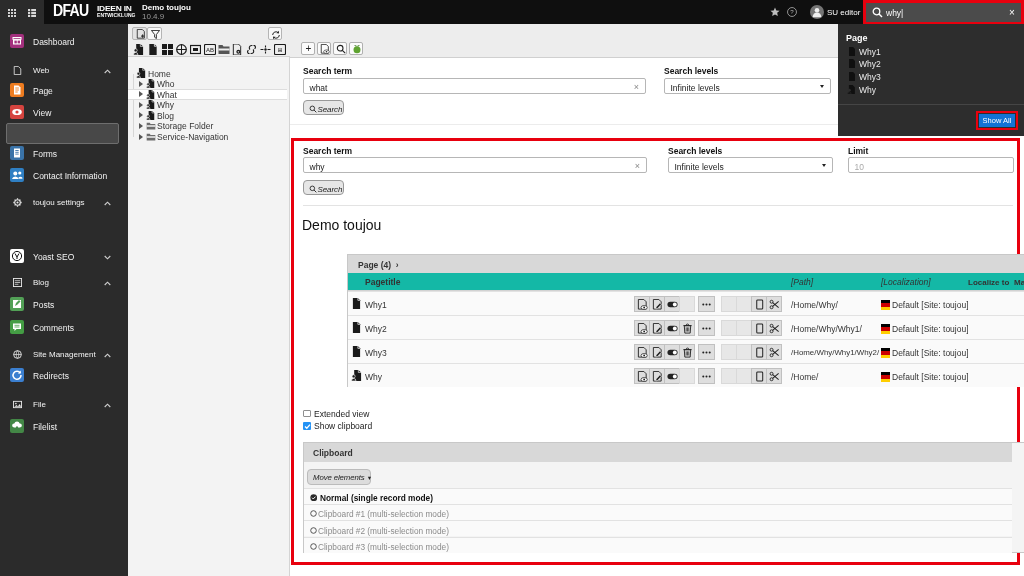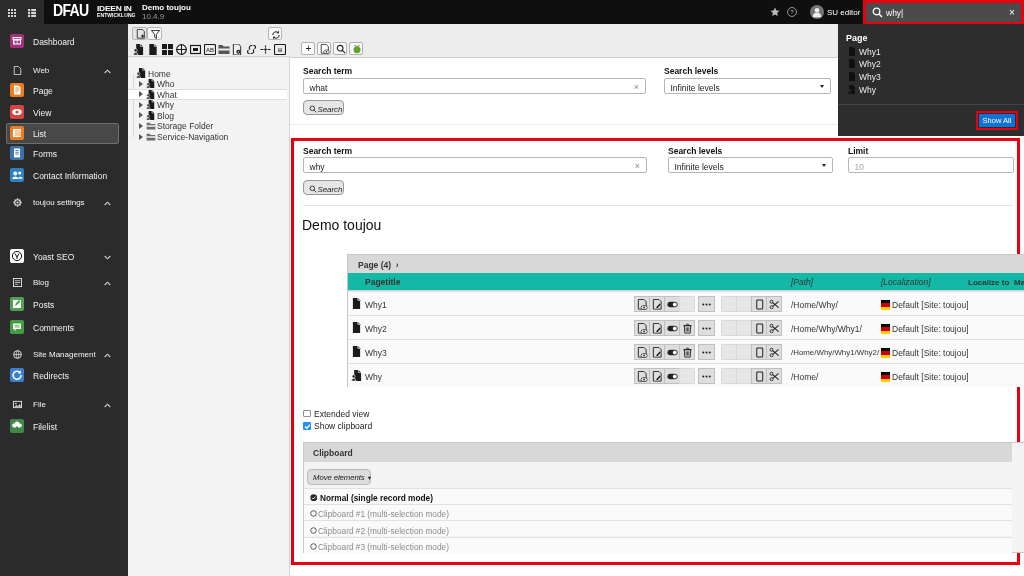--- a/index.html
+++ b/index.html
@@ -223,30 +223,20 @@
     </div>
     <div class="mod" style="top:76.5px">
       <div class="micon" style="background:#d5443f">
           <svg width="14" height="14" viewBox="0 0 14 14">
             <ellipse cx="7" cy="7" rx="4.8" ry="3.1" fill="#fff"></ellipse>
             <circle cx="7" cy="7" r="1.6" fill="#d5443f"></circle>
           </svg>
         </div>
       <div class="mlabel">View</div>
     </div>
-    <div class="mod" style="top:97.5px">
-      <div class="micon" style="background:#ee7c20">
-          <svg width="14" height="14" viewBox="0 0 14 14">
-            <rect x="3" y="3" width="8" height="8" fill="#fff"></rect>
-            <path d="M3 5 h8 M3 7 h8 M3 9 h8" stroke="#ee7c20" stroke-width="0.8"></path>
-            <rect x="3" y="3" width="1.8" height="8" fill="#fff"></rect>
-          </svg>
-        </div>
-      <div class="mlabel">List</div>
-    </div>
     <div class="mod" style="top:118px">
       <div class="micon" style="background:#3a73a8">
           <svg width="14" height="14" viewBox="0 0 14 14">
             <path d="M4 2.5 h6 v9 h-6 Z" fill="#fff"></path>
             <path d="M5.3 4.5 h3.4 M5.3 6.3 h3.4 M5.3 8.1 h3.4" stroke="#3a73a8" stroke-width="0.9"></path>
           </svg>
         </div>
       <div class="mlabel">Forms</div>
     </div>
     <div class="mod" style="top:139.5px">

